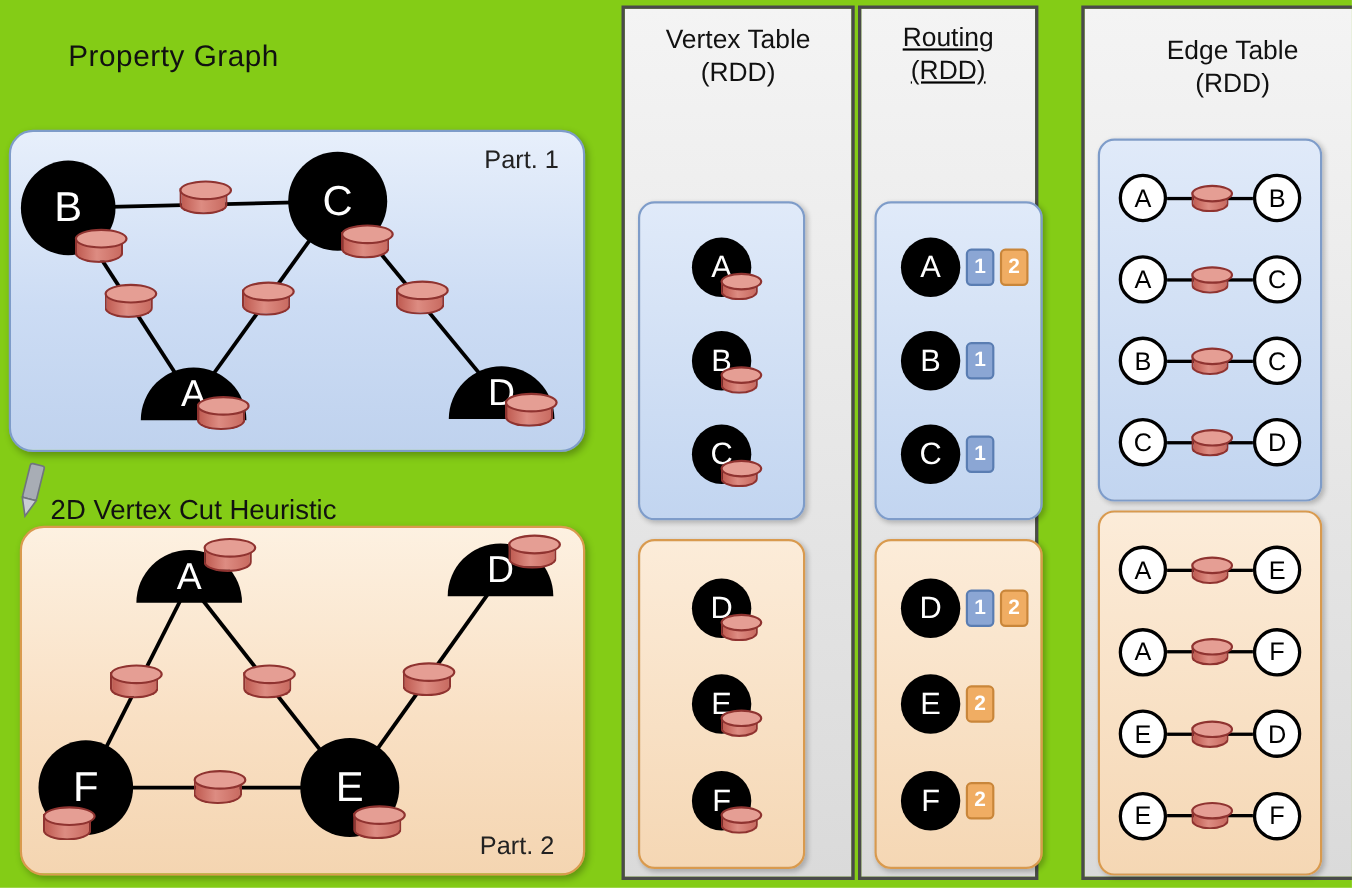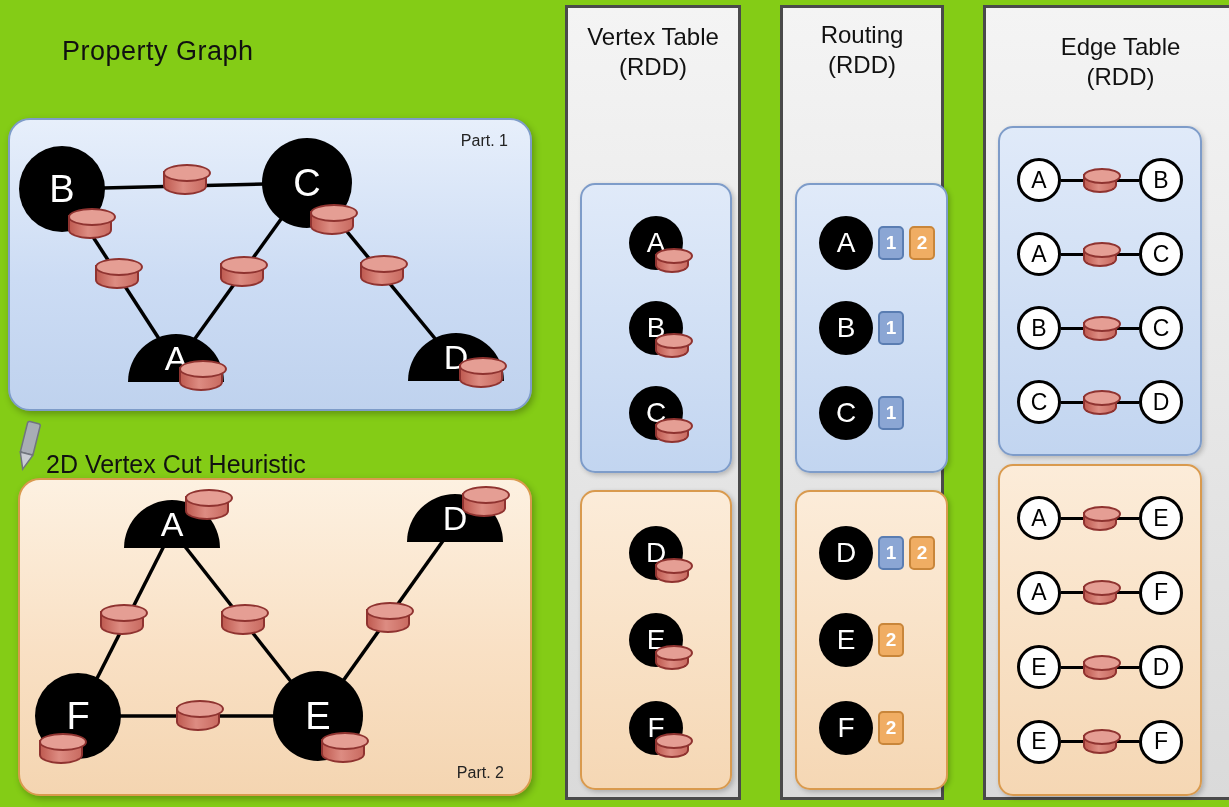--- a/index.html
+++ b/index.html
@@ -7,21 +7,21 @@
   #canvas { position:relative; width:1229px; height:807px; background:#84cc16; overflow:hidden; }
   .abs { position:absolute; }
 
   
   .section-title { position:absolute; font-size:27px; letter-spacing:0.5px; color:#111; }
   .heuristic-label { position:absolute; font-size:25px; color:#111; }
 
   .pbox { position:absolute; border-radius:22px; z-index:0; box-shadow:2px 3px 7px rgba(0,0,0,0.28); }
   .pbox.blue { background:linear-gradient(180deg,#e7effb 0%,#ccdcf4 55%,#bfd2ee 100%); border:2px solid #7e9cc9; }
   .pbox.orange { background:linear-gradient(180deg,#fdf1e1 0%,#f9e0c4 55%,#f4d5b1 100%); border:2px solid #d99a4e; }
-  .part-label { position:absolute; font-size:16px; color:#222; }
+  .part-label { position:absolute; font-size:23px; color:#222; }
 
   #edges-svg { position:absolute; left:0; top:0; z-index:1; pointer-events:none; }
 
   .gv { position:absolute; background:#000; color:#fff; display:flex; align-items:center; justify-content:center; z-index:2; }
   .gv.circle { border-radius:50%; }
   .gv.dome { width:96px; height:48px; border-radius:48px 48px 0 0; font-size:34px; }
 
   
   .db {
     position:absolute;
@@ -123,21 +123,21 @@
   <div class="db" style="left:185px;top:496px;"></div>
   <div class="db" style="left:462px;top:493px;"></div>
   <div class="db" style="left:39px;top:740px;"></div>
   <div class="db" style="left:321px;top:739px;"></div>
 
   <div class="db" style="left:100px;top:611px;"></div>
   <div class="db" style="left:221px;top:611px;"></div>
   <div class="db" style="left:366px;top:609px;"></div>
   <div class="db" style="left:176px;top:707px;"></div>
 
-  <div class="rdd-col" style="left:565px;width:176px;">
+  <div class="rdd-col" style="left:565px;width:212px;">
     <div class="col-title">
       <div>Vertex Table</div>
       <div>(RDD)</div>
     </div>
     <div class="subbox blue" id="vt-blue" style="left:12px;top:175px;width:152px;height:290px;">
         <div class="vnode-wrap">
           <div class="vnode">A</div>
           <div class="db small"></div>
         </div>
         <div class="vnode-wrap">
@@ -158,21 +158,21 @@
           <div class="vnode">E</div>
           <div class="db small"></div>
         </div>
         <div class="vnode-wrap">
           <div class="vnode">F</div>
           <div class="db small"></div>
         </div>
       </div>
   </div>
 
-  <div class="rdd-col" style="left:780px;width:164px;">
+  <div class="rdd-col" style="left:780px;width:164px;text-decoration:underline;">
     <div class="col-title" style="padding-top:12px;">
       <div>Routing</div>
       <div>(RDD)</div>
     </div>
     <div class="subbox blue" id="rt-blue" style="left:12px;top:175px;width:153px;height:290px;">
         <div class="rt-row">
           <div class="vnode">A</div>
           <div class="badge blue">1</div>
           <div class="badge orange">2</div>
         </div>

